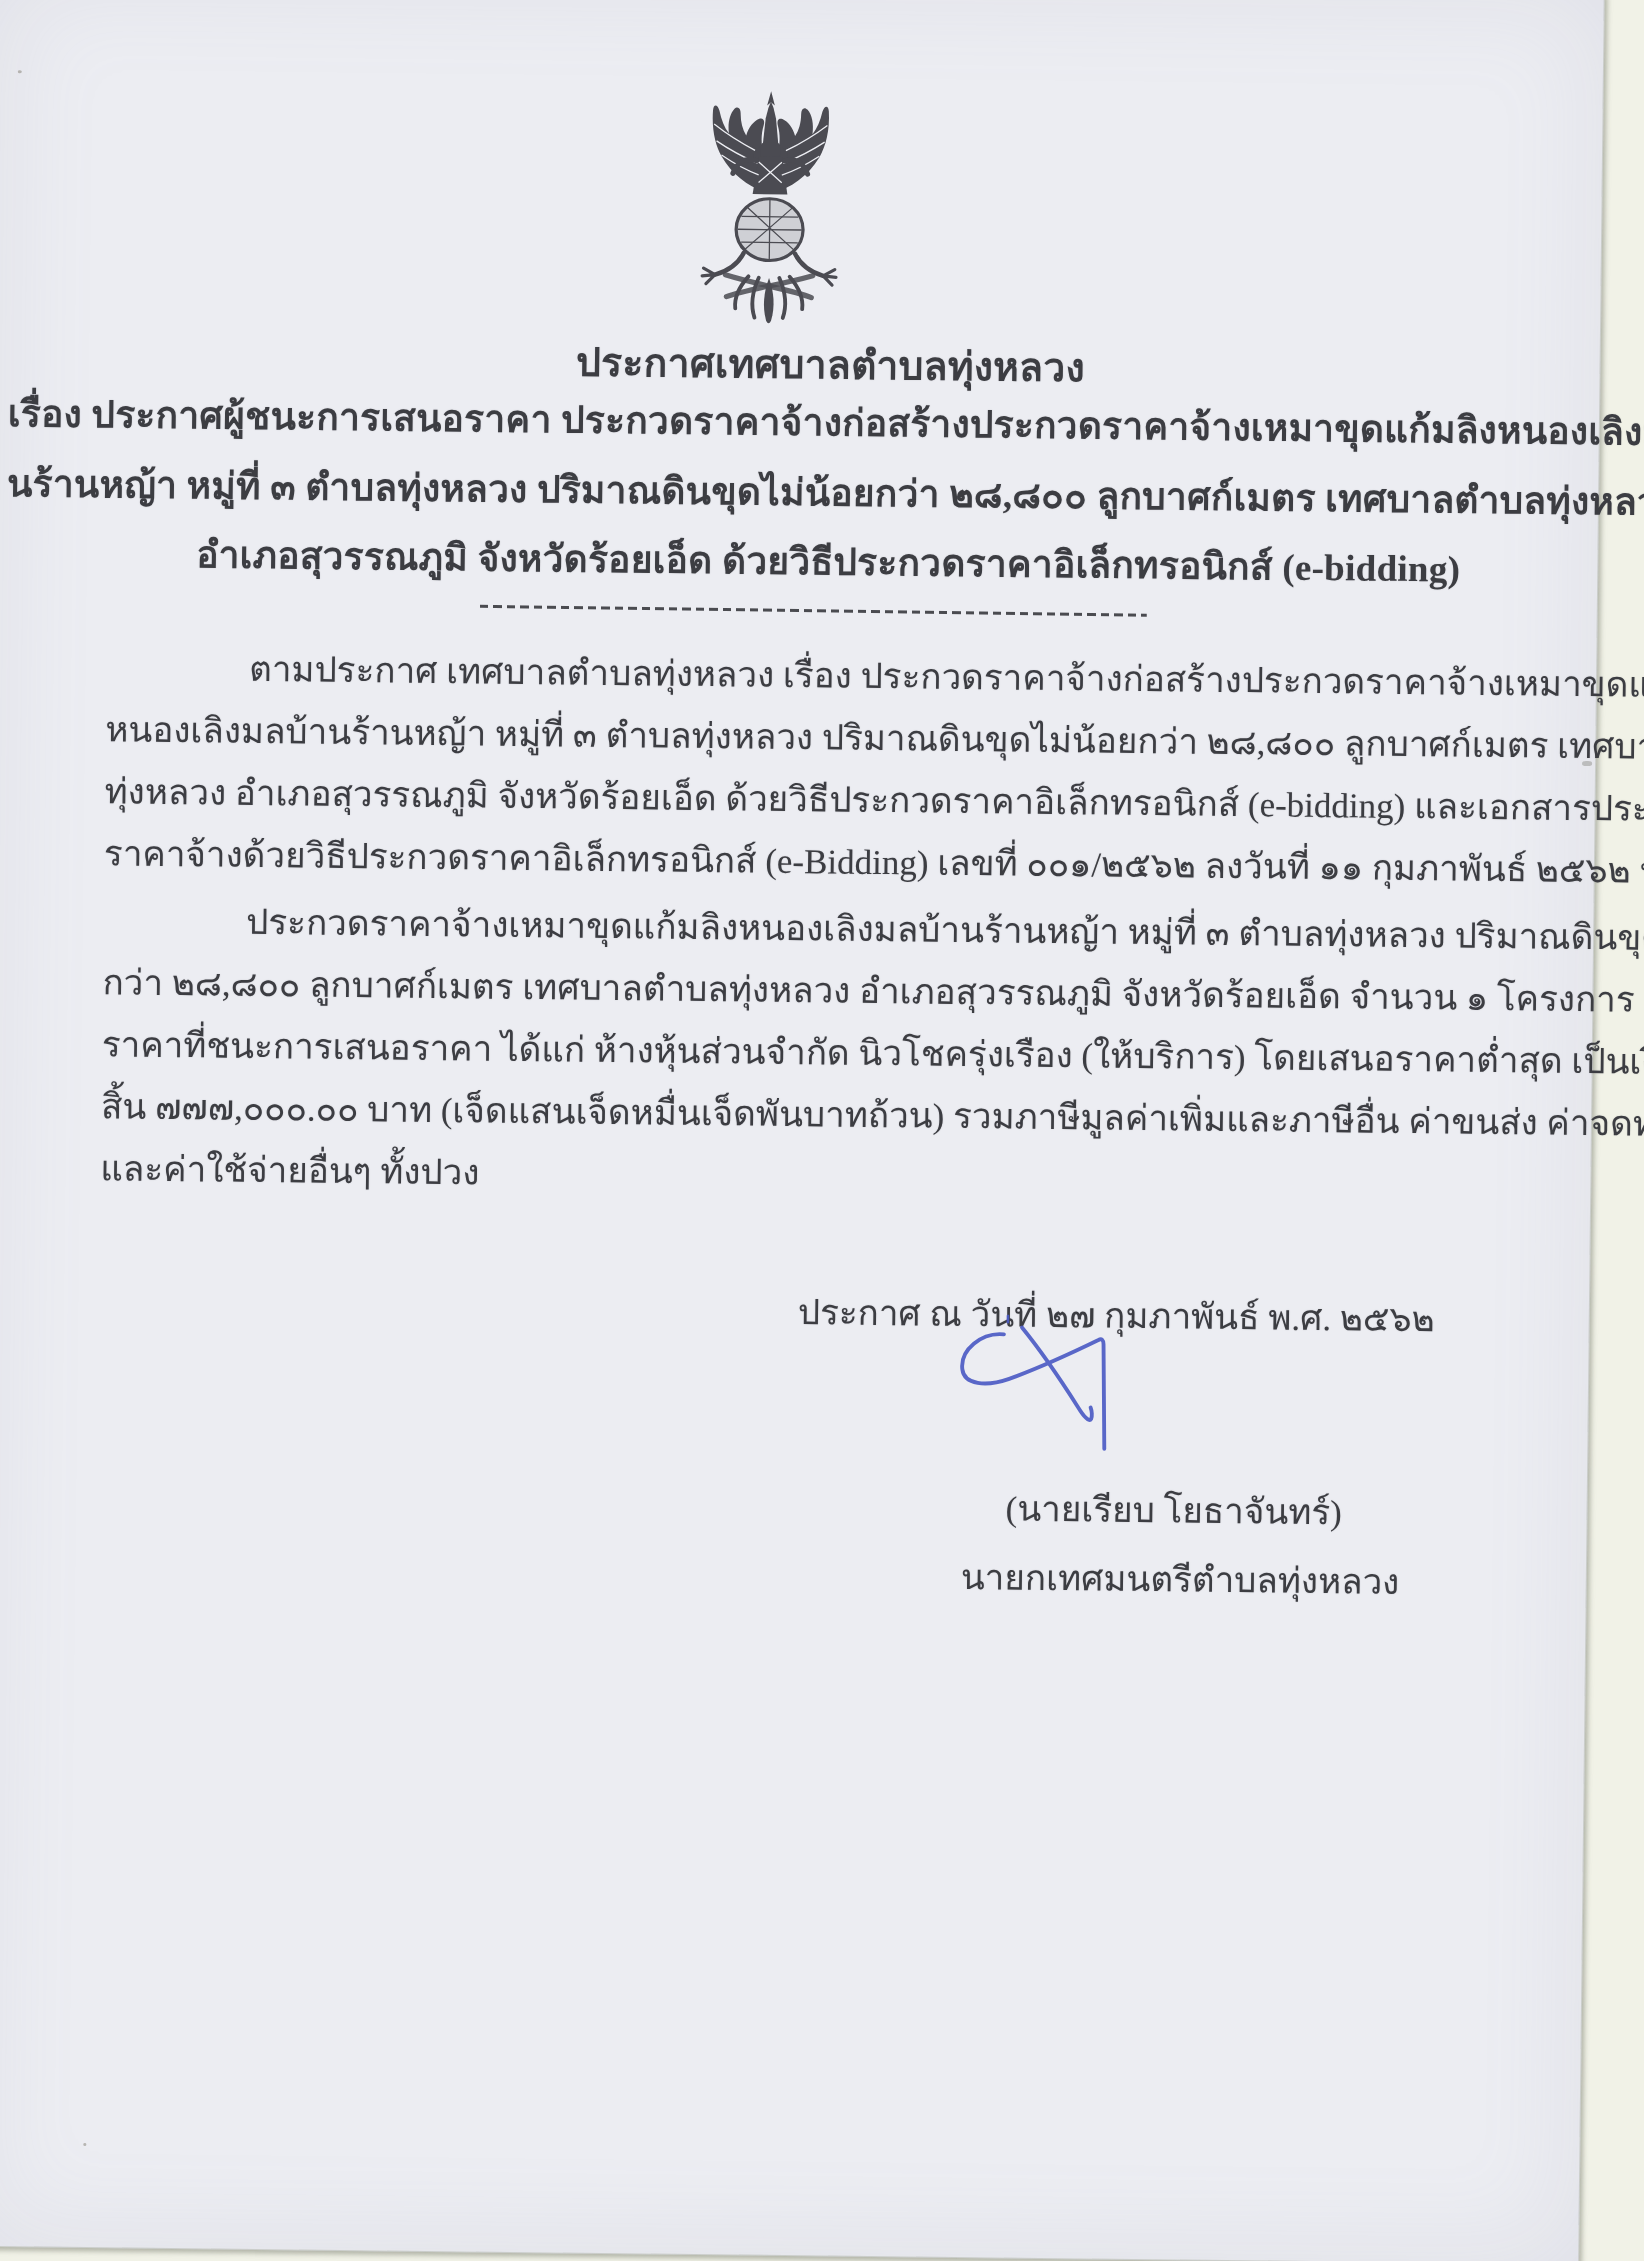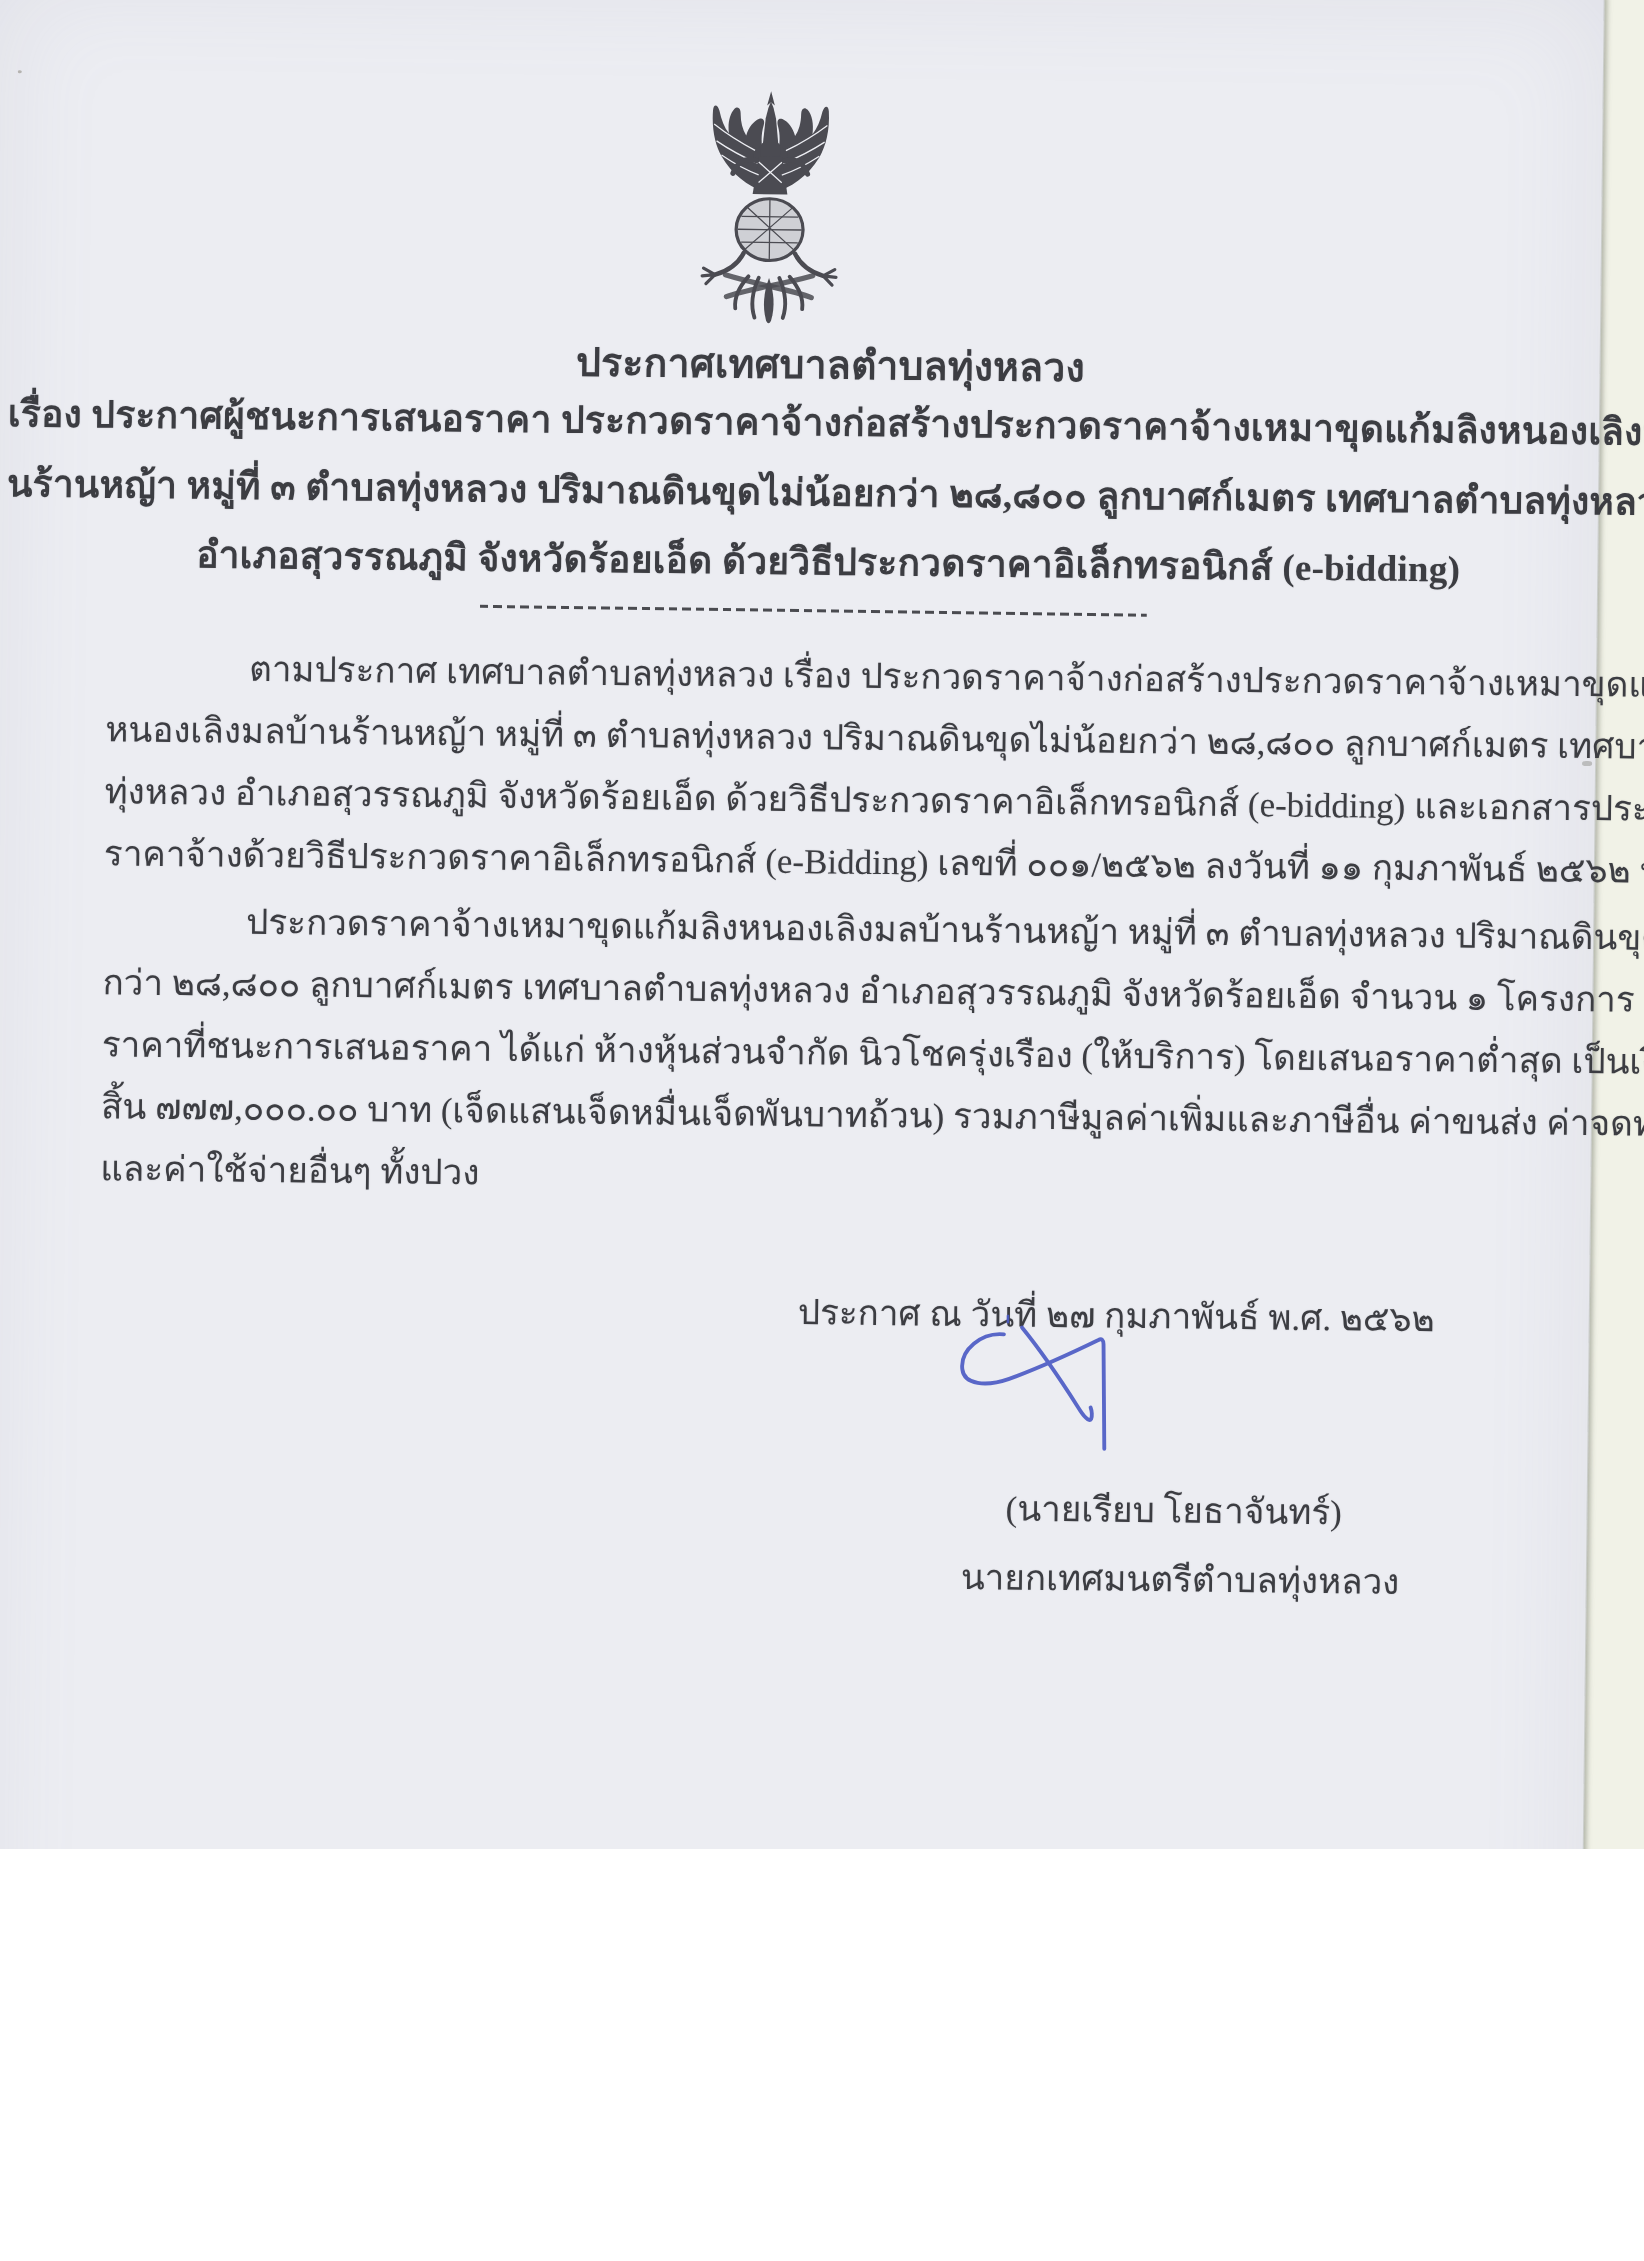--- a/index.html
+++ b/index.html
@@ -1,16 +1,16 @@
 <!DOCTYPE html>
 <html style="font-size:10.3px"><head>
 <meta charset="utf-8">
 <style>
   html,body{margin:0;padding:0;}
-  .stage{position:relative;width:1644px;height:1849px;background:#f1f2e7;overflow:hidden;
+  .stage{position:relative;width:1644px;height:2261px;background:#f1f2e7;overflow:hidden;
          font-family:"Liberation Serif","DejaVu Sans",serif;}
   .paper{position:absolute;left:-13px;top:-16px;width:1604px;height:2271px;background:#ecedf2;
          transform:rotate(0.65deg);transform-origin:50% 50%;
          box-shadow:2.6px 3.2px 5.8px rgba(115,120,105,.5), inset 0 0 103px rgba(150,152,170,.14);
          border-right:1.3px solid rgba(140,145,130,.35);border-bottom:1.3px solid rgba(140,145,130,.35);}
   .content{position:absolute;left:13px;top:16px;width:1644px;height:2261px;color:#3c3d42;}
   .tline{position:absolute;white-space:nowrap;text-shadow:0 0 1.3px rgba(90,90,100,.30);}
   .cline{left:0;width:1644px;text-align:center;}
   .hd{font-size:37px;font-weight:600;letter-spacing:0.3px;}
   .ttl{font-size:39px;font-weight:600;letter-spacing:0.3px;}

